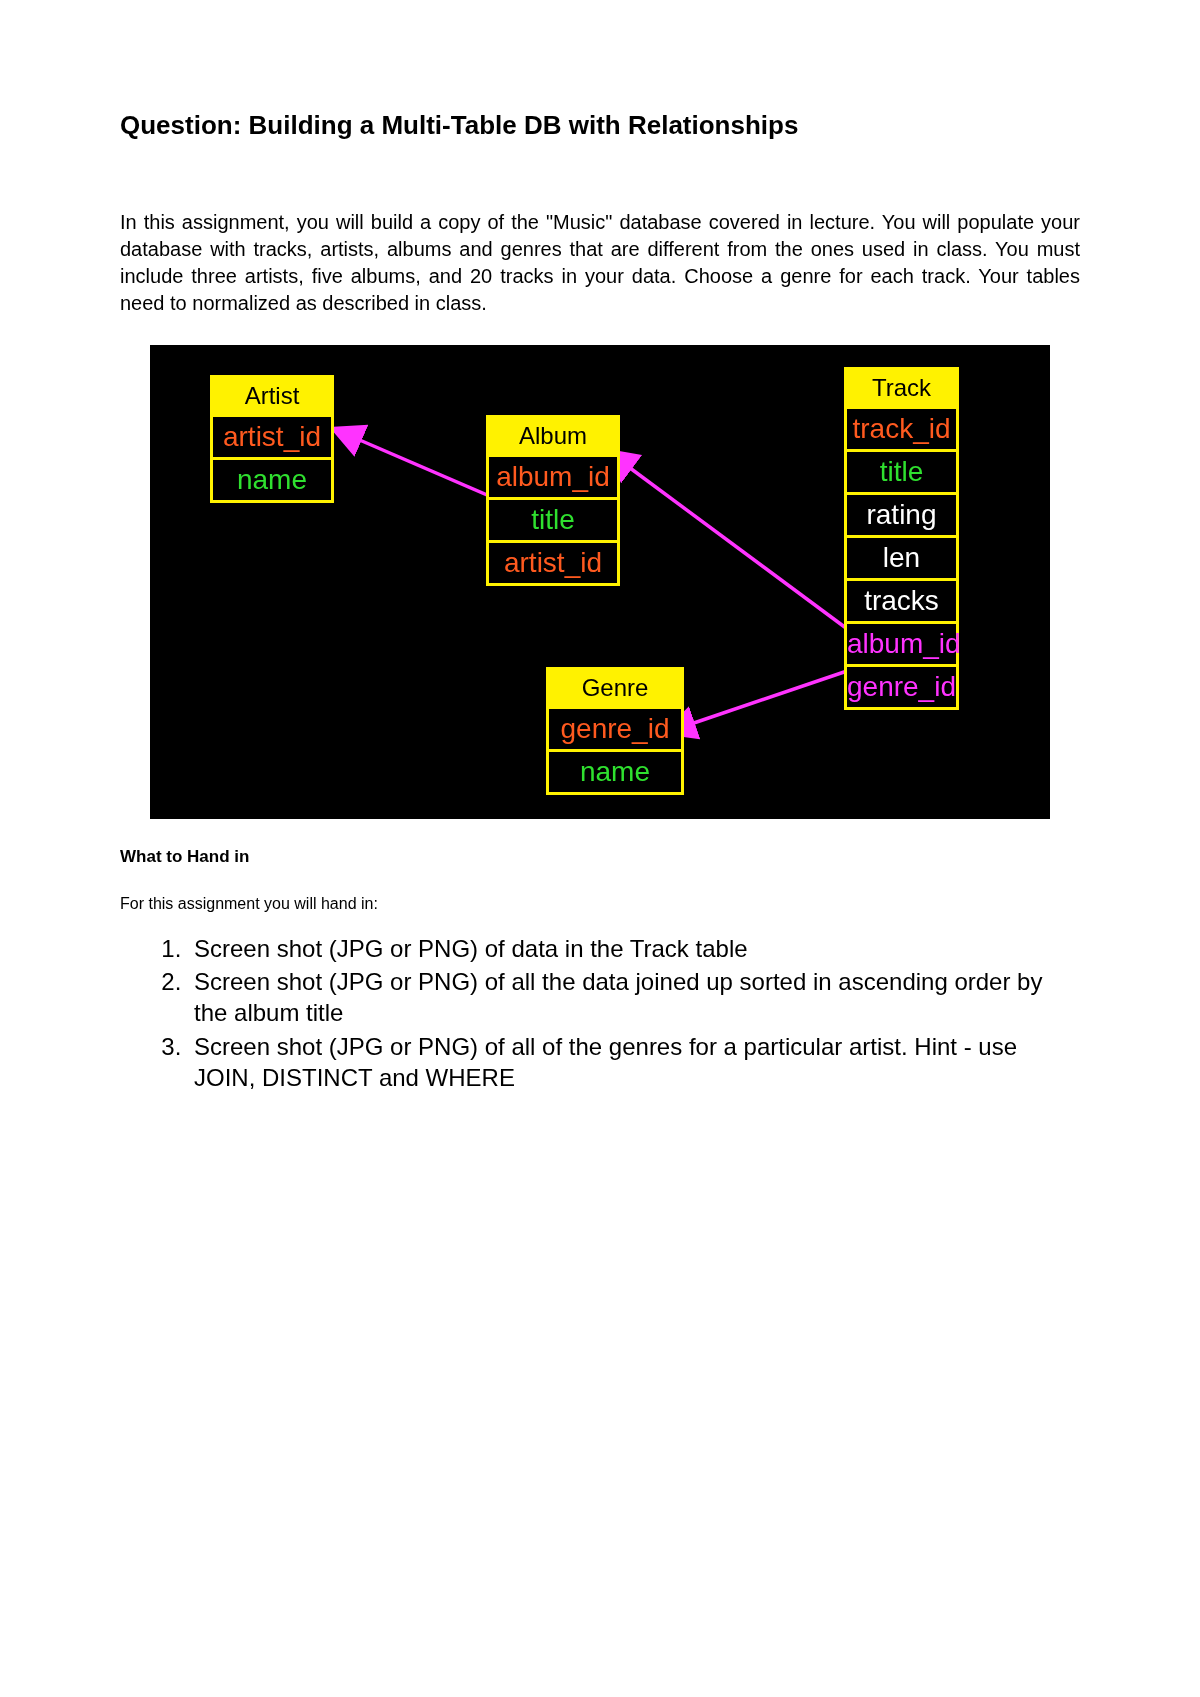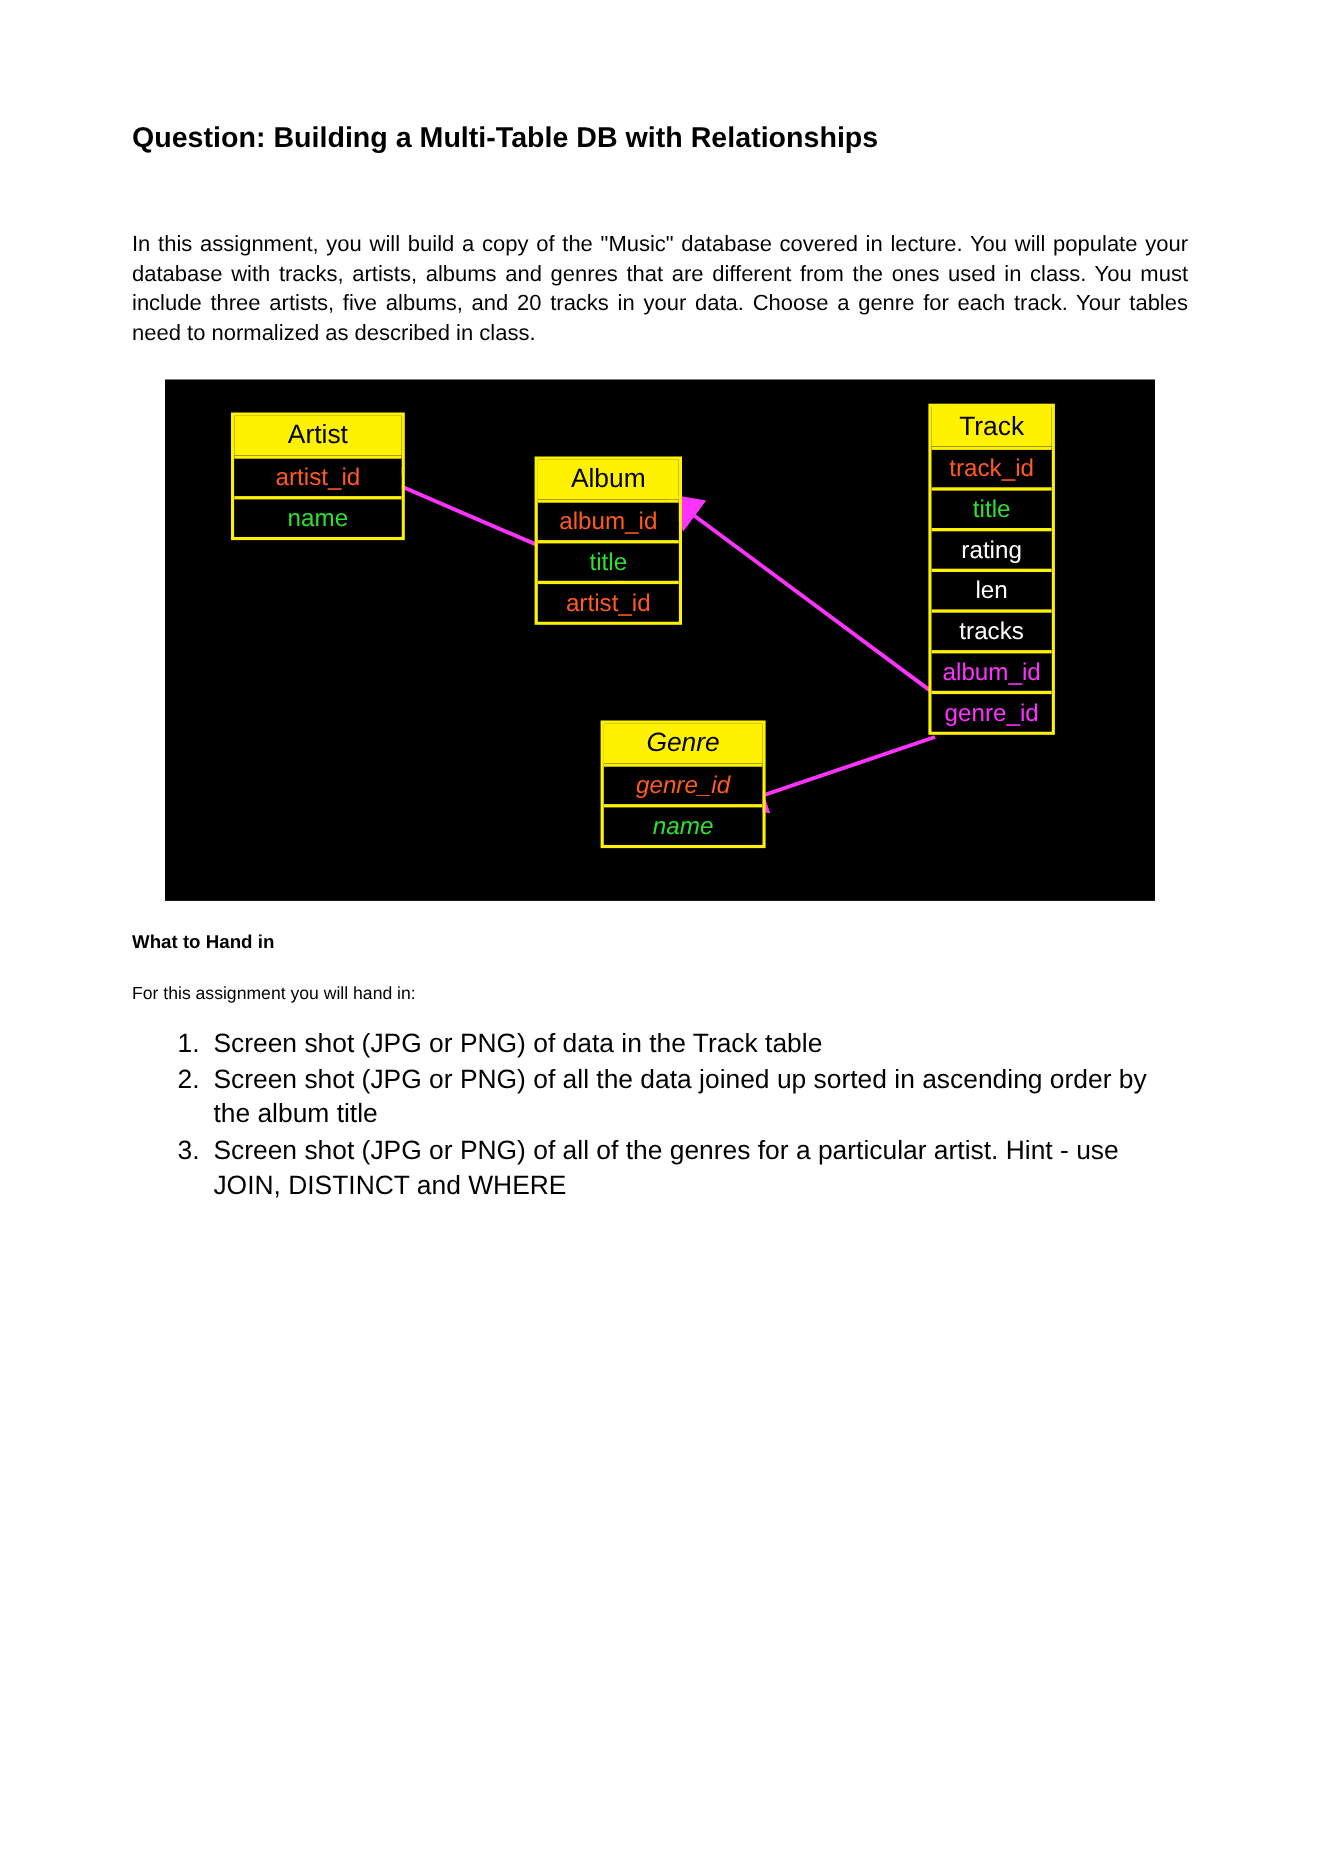--- a/index.html
+++ b/index.html
@@ -4,21 +4,21 @@
   <style>
     * { box-sizing: border-box; margin: 0; padding: 0; }
     html, body { width: 1200px; background: #fff; font-family: Arial, Helvetica, sans-serif; color: #000; }
     .page { padding: 110px 120px 120px 120px; width: 1200px; }
     .title { font-size: 26px; font-weight: bold; margin-bottom: 68px; }
     .para { font-size: 20px; line-height: 1.35; text-align: justify; margin-bottom: 28px; }
     .diagram-wrap { padding: 0 30px; margin: 10px 0 28px 0; }
     .diagram { position: relative; width: 900px; height: 474px; background: #000; }
     .table-box { position: absolute; border: 3px solid #fff200; }
     .table-header { background: #fff200; color: #000; font-size: 24px; text-align: center; padding: 4px 0; font-weight: normal; }
-    .table-field { border-top: 3px solid #fff200; font-size: 22px; text-align: center; padding: 4px 0; background: #000; }
+    .table-field { border-top: 3px solid #fff200; font-size: 28px; text-align: center; padding: 4px 0; background: #000; }
     .pk { color: #ff5a1f; }
     .attr { color: #2fe02f; }
     .reg { color: #fff; }
     .fk { color: #ff33ff; }
     .arrows { position: absolute; inset: 0; width: 100%; height: 100%; pointer-events: none; }
     .subheading { font-size: 17px; font-weight: bold; margin: 20px 0 28px 0; }
     .lead { font-size: 16px; margin-bottom: 20px; }
     ol.handin { padding-left: 68px; font-size: 24px; line-height: 1.3; }
     ol.handin li { padding-left: 6px; margin-bottom: 2px; }
   </style>
@@ -39,34 +39,34 @@
         <defs>
           <marker id="ah" markerWidth="12" markerHeight="12" refX="2" refY="5" orient="auto">
             <path d="M0,0 L10,5 L0,10 Z" fill="#ff33ff"></path>
           </marker>
         </defs>
         <line x1="430" y1="190" x2="205" y2="93" stroke="#ff33ff" stroke-width="3.5" marker-end="url(#ah)"></line>
         <line x1="700" y1="286" x2="476" y2="120" stroke="#ff33ff" stroke-width="3.5" marker-end="url(#ah)"></line>
         <line x1="700" y1="325" x2="538" y2="380" stroke="#ff33ff" stroke-width="3.5" marker-end="url(#ah)"></line>
       </svg>
 
-      <div class="table-box" style="left:60px; top:30px; width:158px;">
+      <div class="table-box" style="left:60px; top:30px; width:124px;">
         <div class="table-header">Artist</div>
         <div class="table-field pk">artist_id</div>
         <div class="table-field attr">name</div>
       </div>
 
       <div class="table-box" style="left:336px; top:70px; width:134px;">
         <div class="table-header">Album</div>
         <div class="table-field pk">album_id</div>
         <div class="table-field attr">title</div>
         <div class="table-field pk">artist_id</div>
       </div>
 
-      <div class="table-box" style="left:396px; top:310px; width:150px;font-style:italic;">
+      <div class="table-box" style="left:396px; top:322px; width:138px;">
         <div class="table-header">Genre</div>
         <div class="table-field pk">genre_id</div>
         <div class="table-field attr">name</div>
       </div>
 
       <div class="table-box" style="left:694px; top:22px; width:115px;">
         <div class="table-header">Track</div>
         <div class="table-field pk">track_id</div>
         <div class="table-field attr">title</div>
         <div class="table-field reg">rating</div>

